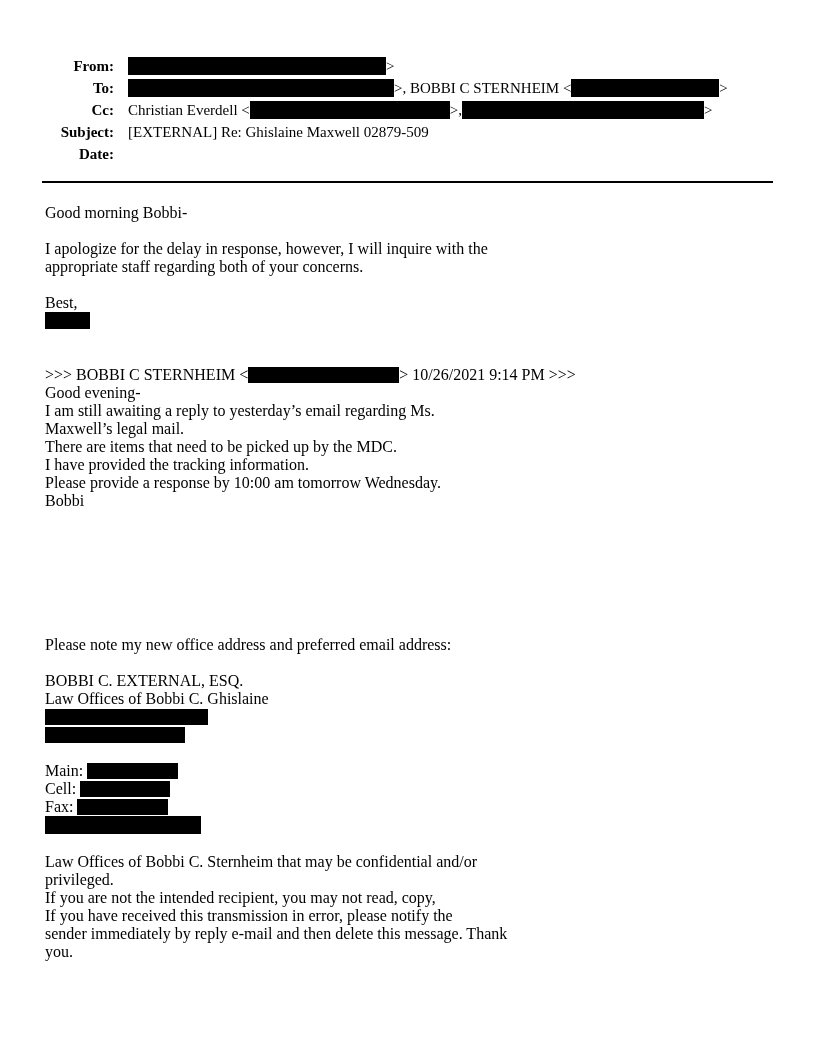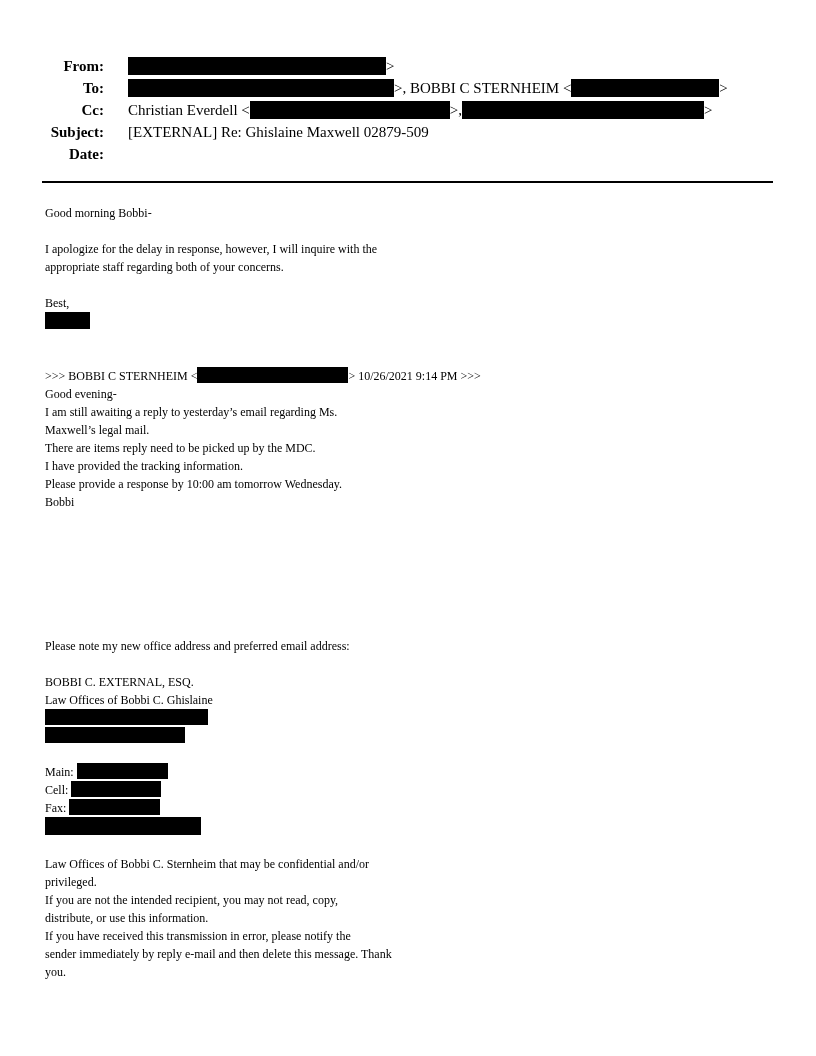--- a/index.html
+++ b/index.html
@@ -27,37 +27,37 @@
     padding-right: 46px;
     font-size: 15px;
     line-height: 22px;
   }
   .hrow { display: flex; align-items: baseline; white-space: nowrap; }
   .hlabel {
     flex: 0 0 83px;
     width: 83px;
     text-align: right;
     font-weight: bold;
-    padding-right: 24px;
+    padding-right: 14px;
   }
   .hvalue { flex: 1 1 auto; white-space: nowrap; }
   
   .rule {
     border: 0;
     height: 2px;
     background: var(--divider);
     width: 731px;
     margin: 16px 0 0 42px;
   }
   
   .email-body {
     margin-top: 21px;
     padding-left: 45px;
     padding-right: 46px;
-    font-size: 12px;
+    font-size: 16px;
     line-height: 18px;
   }
   .bline { min-height: 18px; white-space: pre-wrap; }
   
   .redact {
     display: inline-block;
     background: var(--redaction);
     vertical-align: -3px;
   }
   .email-header .redact { vertical-align: -4px; }
@@ -95,21 +95,21 @@
       <div class="bline"><span class="seg-text">appropriate staff regarding both of your concerns.</span></div>
       <div class="bline">&nbsp;</div>
       <div class="bline"><span class="seg-text">Best,</span></div>
       <div class="bline"><span class="redact" style="width: 45px; height: 17px;"></span></div>
       <div class="bline">&nbsp;</div>
       <div class="bline">&nbsp;</div>
       <div class="bline"><span class="seg-text">&gt;&gt;&gt; BOBBI C STERNHEIM &lt;</span><span class="redact" style="width: 151px; height: 16px;"></span><span class="seg-text">&gt; 10/26/2021 9:14 PM &gt;&gt;&gt;</span></div>
       <div class="bline"><span class="seg-text">Good evening-</span></div>
       <div class="bline"><span class="seg-text">I am still awaiting a reply to yesterday’s email regarding Ms.</span></div>
       <div class="bline"><span class="seg-text">Maxwell’s legal mail.</span></div>
-      <div class="bline"><span class="seg-text">There are items reply need to be picked up by the MDC.</span></div>
+      <div class="bline"><span class="seg-text">There are items that need to be picked up by the MDC.</span></div>
       <div class="bline"><span class="seg-text">I have provided the tracking information.</span></div>
       <div class="bline"><span class="seg-text">Please provide a response by 10:00 am tomorrow Wednesday.</span></div>
       <div class="bline"><span class="seg-text">Bobbi</span></div>
       <div class="bline">&nbsp;</div>
       <div class="bline">&nbsp;</div>
       <div class="bline">&nbsp;</div>
       <div class="bline">&nbsp;</div>
       <div class="bline">&nbsp;</div>
       <div class="bline">&nbsp;</div>
       <div class="bline">&nbsp;</div>
@@ -121,18 +121,17 @@
       <div class="bline"><span class="redact" style="width: 140px; height: 16px;"></span></div>
       <div class="bline">&nbsp;</div>
       <div class="bline"><span class="seg-text">Main: </span><span class="redact" style="width: 91px; height: 16px;"></span></div>
       <div class="bline"><span class="seg-text">Cell: </span><span class="redact" style="width: 90px; height: 16px;"></span></div>
       <div class="bline"><span class="seg-text">Fax: </span><span class="redact" style="width: 91px; height: 16px;"></span></div>
       <div class="bline"><span class="redact" style="width: 156px; height: 18px;"></span></div>
       <div class="bline">&nbsp;</div>
       <div class="bline"><span class="seg-text">Law Offices of Bobbi C. Sternheim that may be confidential and/or</span></div>
       <div class="bline"><span class="seg-text">privileged.</span></div>
       <div class="bline"><span class="seg-text">If you are not the intended recipient, you may not read, copy,</span></div>
-      <div class="bline"><span class="seg-text">distribute, or use this information.</span></div>
       <div class="bline"><span class="seg-text">If you have received this transmission in error, please notify the</span></div>
       <div class="bline"><span class="seg-text">sender immediately by reply e-mail and then delete this message. Thank</span></div>
       <div class="bline"><span class="seg-text">you.</span></div>
     </div>
 </div>
 
 </body></html>

